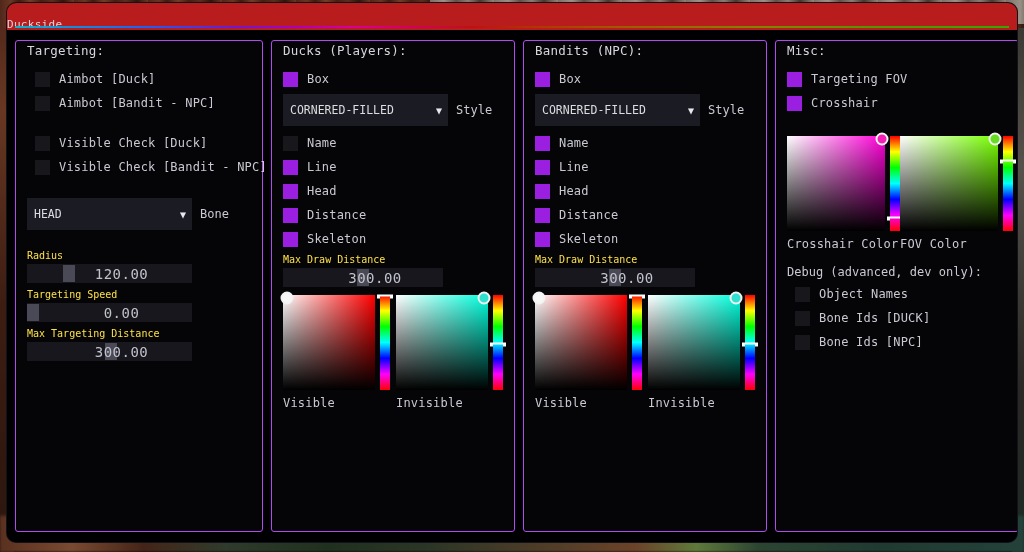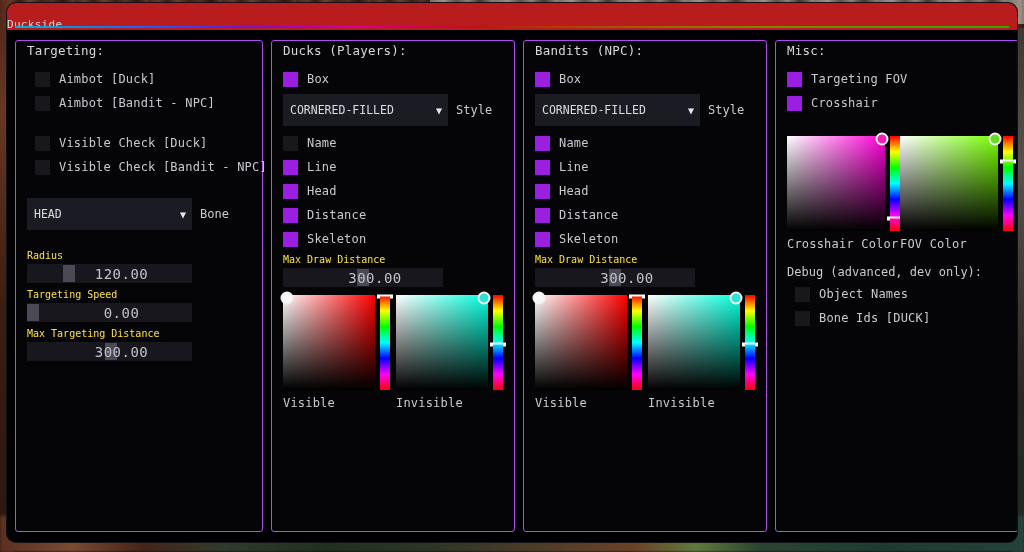--- a/index.html
+++ b/index.html
@@ -514,16 +514,20 @@
       <div class="section-title">Debug (advanced, dev only):</div>
 
       <div class="row indent">
         <div class="cb"></div>
         <span class="lbl">Object Names</span>
       </div>
       <div class="row indent">
         <div class="cb"></div>
         <span class="lbl">Bone Ids [DUCK]</span>
       </div>
+      <div class="row indent">
+        <div class="cb"></div>
+        <span class="lbl">Bone Ids [NPC]</span>
+      </div>
     </div>
 
   </div>
 </div>
 
 </body></html>

